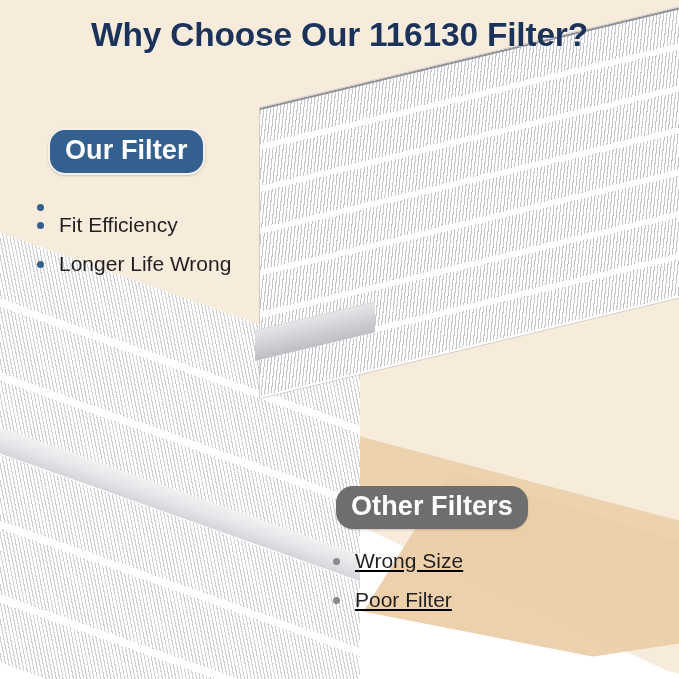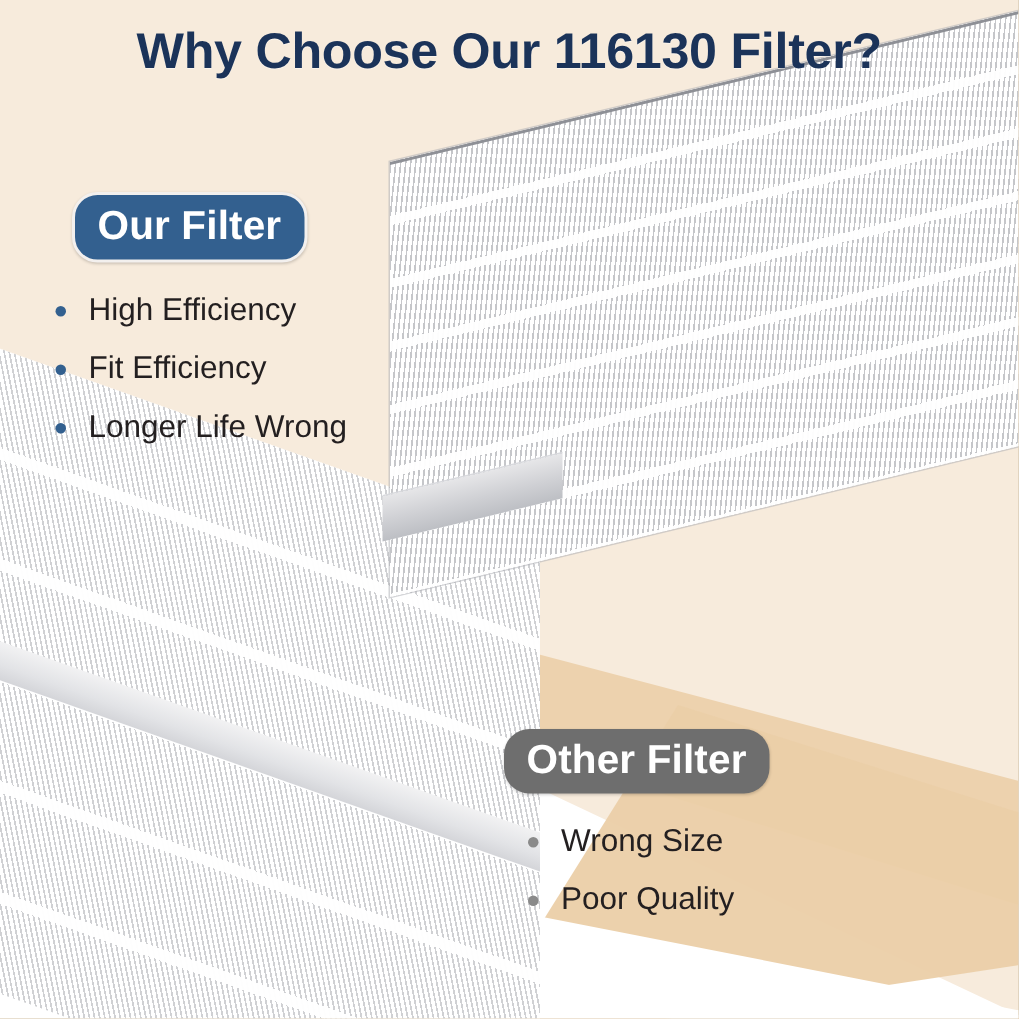--- a/index.html
+++ b/index.html
@@ -6,21 +6,21 @@
   body{
     width:679px;height:679px;
     font-family:"Liberation Sans", sans-serif;
     background:#F7EBDC;
     overflow:hidden;
   }
   #stage{
     position:relative;
     width:679px;height:679px;
     overflow:hidden;
-    background:#a3a3a3;
+    background:#84cc16;
   }
 
   
   .bg-cream{
     position:absolute;inset:0;
     background:#F7EBDC;
   }
   
   .bg-white-lower{
     position:absolute;
@@ -187,21 +187,21 @@
     white-space:nowrap;
   }
   ul.bullets li .dot{
     position:absolute;
     left:4px;top:8px;
     width:7px;height:7px;
     border-radius:50%;
   }
   #list-our{left:33px;top:196px;}
   #list-our li .dot{background:#33608F;}
-  #list-other{left:348px;top:550px;}
+  #list-other{left:329px;top:550px;text-decoration:underline;}
   #list-other li .dot{background:#8A8A8A;}
 </style>
 </head>
 <body>
 
 <div id="stage">
 
   <div class="bg-cream"></div>
   <div class="bg-white-lower"></div>
   <div class="bg-tan-band"></div>
@@ -218,37 +218,36 @@
     <div class="bands"></div>
   </div>
   <div id="filter-top-side"></div>
 
   <div id="title">Why Choose Our 116130 Filter?</div>
 
   <div class="badge" id="badge-our">Our Filter</div>
   <ul class="bullets" id="list-our">
     <li>
       <span class="dot"></span>
-      <span>High Efficiency</span>
     </li>
     <li>
       <span class="dot"></span>
       <span>Fit Efficiency</span>
     </li>
     <li>
       <span class="dot"></span>
       <span>Longer Life Wrong</span>
     </li>
   </ul>
 
-  <div class="badge" id="badge-other">Other Filter</div>
+  <div class="badge" id="badge-other">Other Filters</div>
   <ul class="bullets" id="list-other">
     <li>
       <span class="dot"></span>
       <span>Wrong Size</span>
     </li>
     <li>
       <span class="dot"></span>
-      <span>Poor Quality</span>
+      <span>Poor Filter</span>
     </li>
   </ul>
 
 </div>
 
 </body></html>

